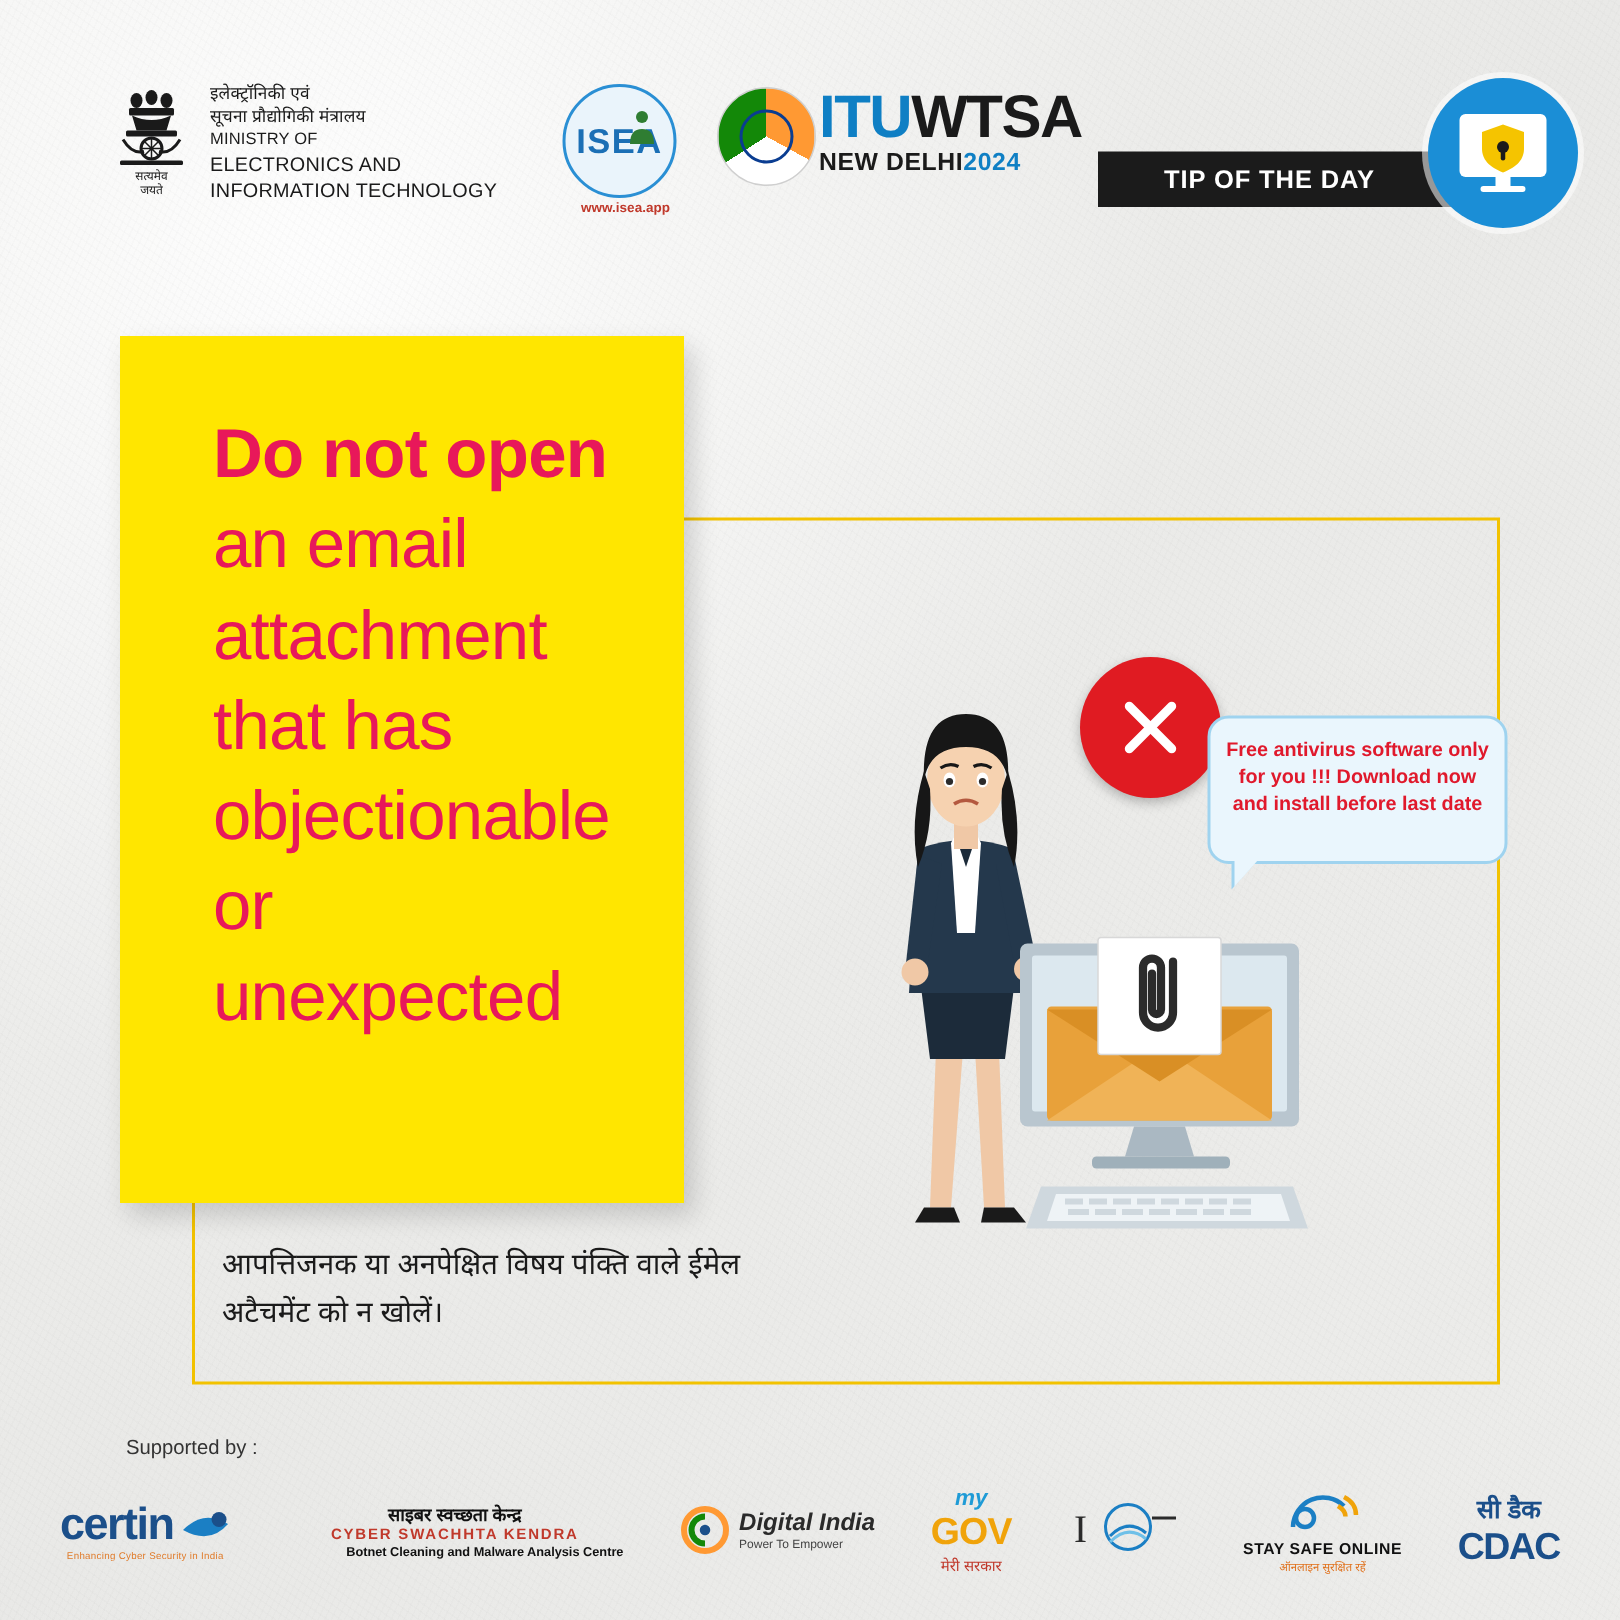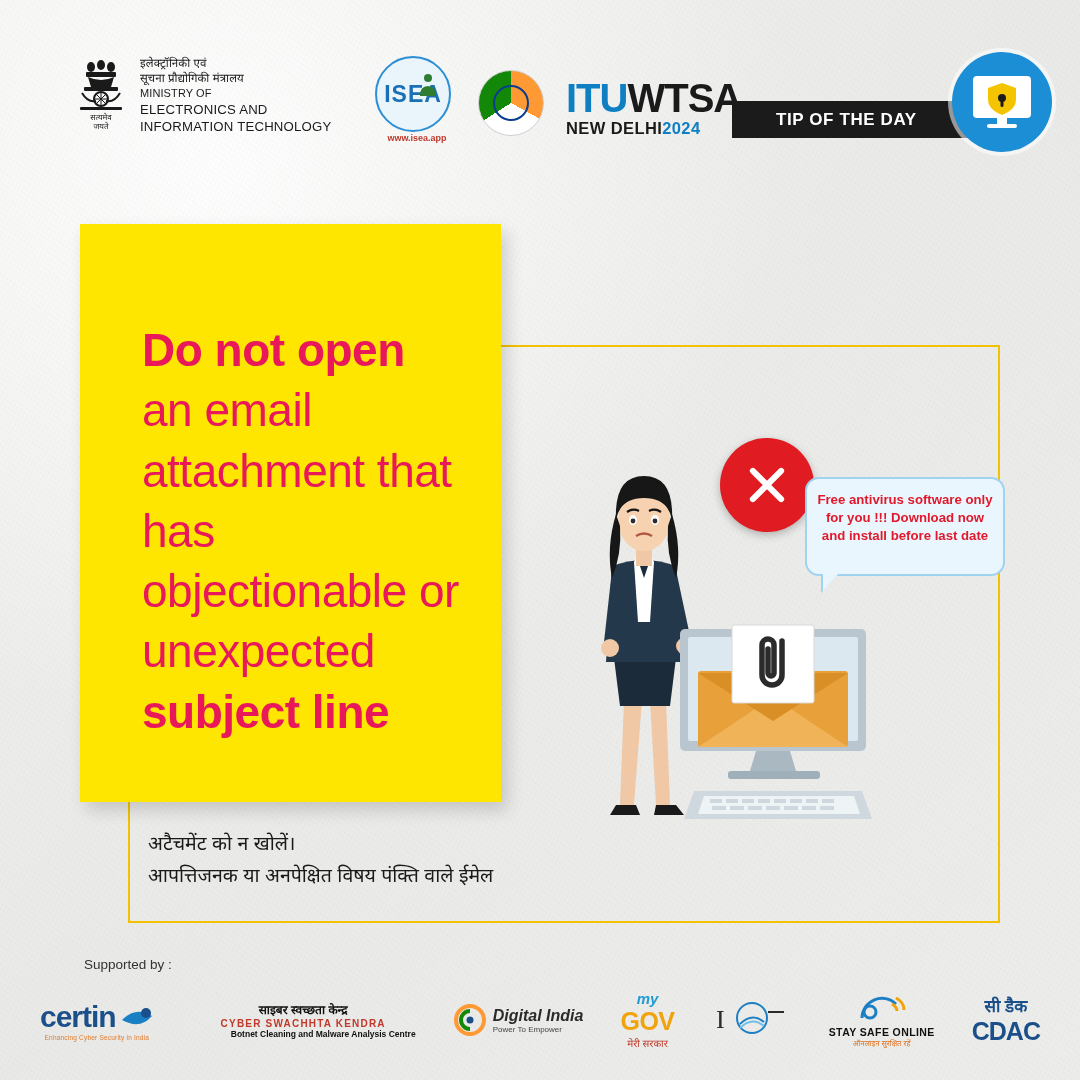--- a/index.html
+++ b/index.html
@@ -47,21 +47,21 @@
   }
   .isea-circle .isea-word {
     font-size: 23px; font-weight: bold; color: #1b6fb5; letter-spacing: 1px;
     font-family: "Liberation Sans", sans-serif;
   }
   .isea-circle .isea-person {
     position: absolute; right: 10px; top: 14px; width: 22px; height: 24px;
   }
   .isea-url { font-size: 9px; color: #c0392b; text-align: center; margin-top: 1px; font-weight: bold; }
 
-  .itu-block { position: absolute; left: 478px; top: 70px; display: flex; align-items: flex-end; gap: 22px; }
+  .itu-block { position: absolute; left: 478px; top: 58px; display: flex; align-items: flex-start; gap: 2px; }
   .ashoka-wheel {
     width: 66px; height: 66px; border-radius: 50%;
     background: conic-gradient(#ff9933 0 33%, #ffffff 33% 66%, #138808 66% 100%);
     border: 1px solid #cfcfcf;
     position: relative;
   }
   .ashoka-wheel .chakra {
     position: absolute; left: 50%; top: 50%; transform: translate(-50%,-50%);
     width: 36px; height: 36px; border-radius: 50%; border: 2px solid #0a3d91;
   }
@@ -90,24 +90,24 @@
     box-shadow: 0 0 0 4px rgba(255,255,255,0.55);
   }
   .monitor-ico { width: 62px; height: 56px; position: relative; }
 
   
   .thin-frame {
     position: absolute; left: 128px; top: 345px; width: 872px; height: 578px;
     border: 2px solid #f2c200;
   }
   .yellow-card {
-    position: absolute; left: 80px; top: 224px; width: 421px; height: 578px;
+    position: absolute; left: 80px; top: 224px; width: 376px; height: 578px;
     background: #ffe600;
     box-shadow: 6px 8px 16px rgba(0,0,0,0.16);
-    padding: 96px 34px 0 62px;
+    padding: 48px 34px 0 62px;
   }
   .headline { color: #e8185a; font-size: 46px; line-height: 1.31; letter-spacing: -0.5px; }
   .headline .b { font-weight: bold; display: block; }
   .headline .n { font-weight: normal; }
 
   .hindi-text {
     position: absolute; left: 148px; top: 828px; width: 420px;
     font-size: 19.5px; line-height: 1.62; color: #1a1a1a;
     font-family: "Liberation Sans", sans-serif;
   }
@@ -244,27 +244,26 @@
       </div>
     </div>
   </div>
 
   <div class="thin-frame"></div>
 
   <div class="yellow-card">
     <div class="headline">
       <span class="b">Do not open</span>
       <span class="n">an email attachment that has objectionable or unexpected</span>
-      <span class="b">subject line</span>
     </div>
   </div>
 
   <div class="hindi-text">
+    <div>आपत्तिजनक या अनपेक्षित विषय पंक्ति वाले ईमेल</div>
     <div>अटैचमेंट को न खोलें।</div>
-    <div>आपत्तिजनक या अनपेक्षित विषय पंक्ति वाले ईमेल</div>
   </div>
 
   <div class="illus">
 
     <svg class="woman" viewBox="0 0 130 375">
 
       <path d="M46 230 l-4 105 h14 l8 -105 z" fill="#f0c8a6"></path>
       <path d="M72 230 l6 105 h14 l-4 -105 z" fill="#f0c8a6"></path>
 
       <path d="M38 335 h20 l4 10 h-30 z" fill="#1a1a1a"></path>

